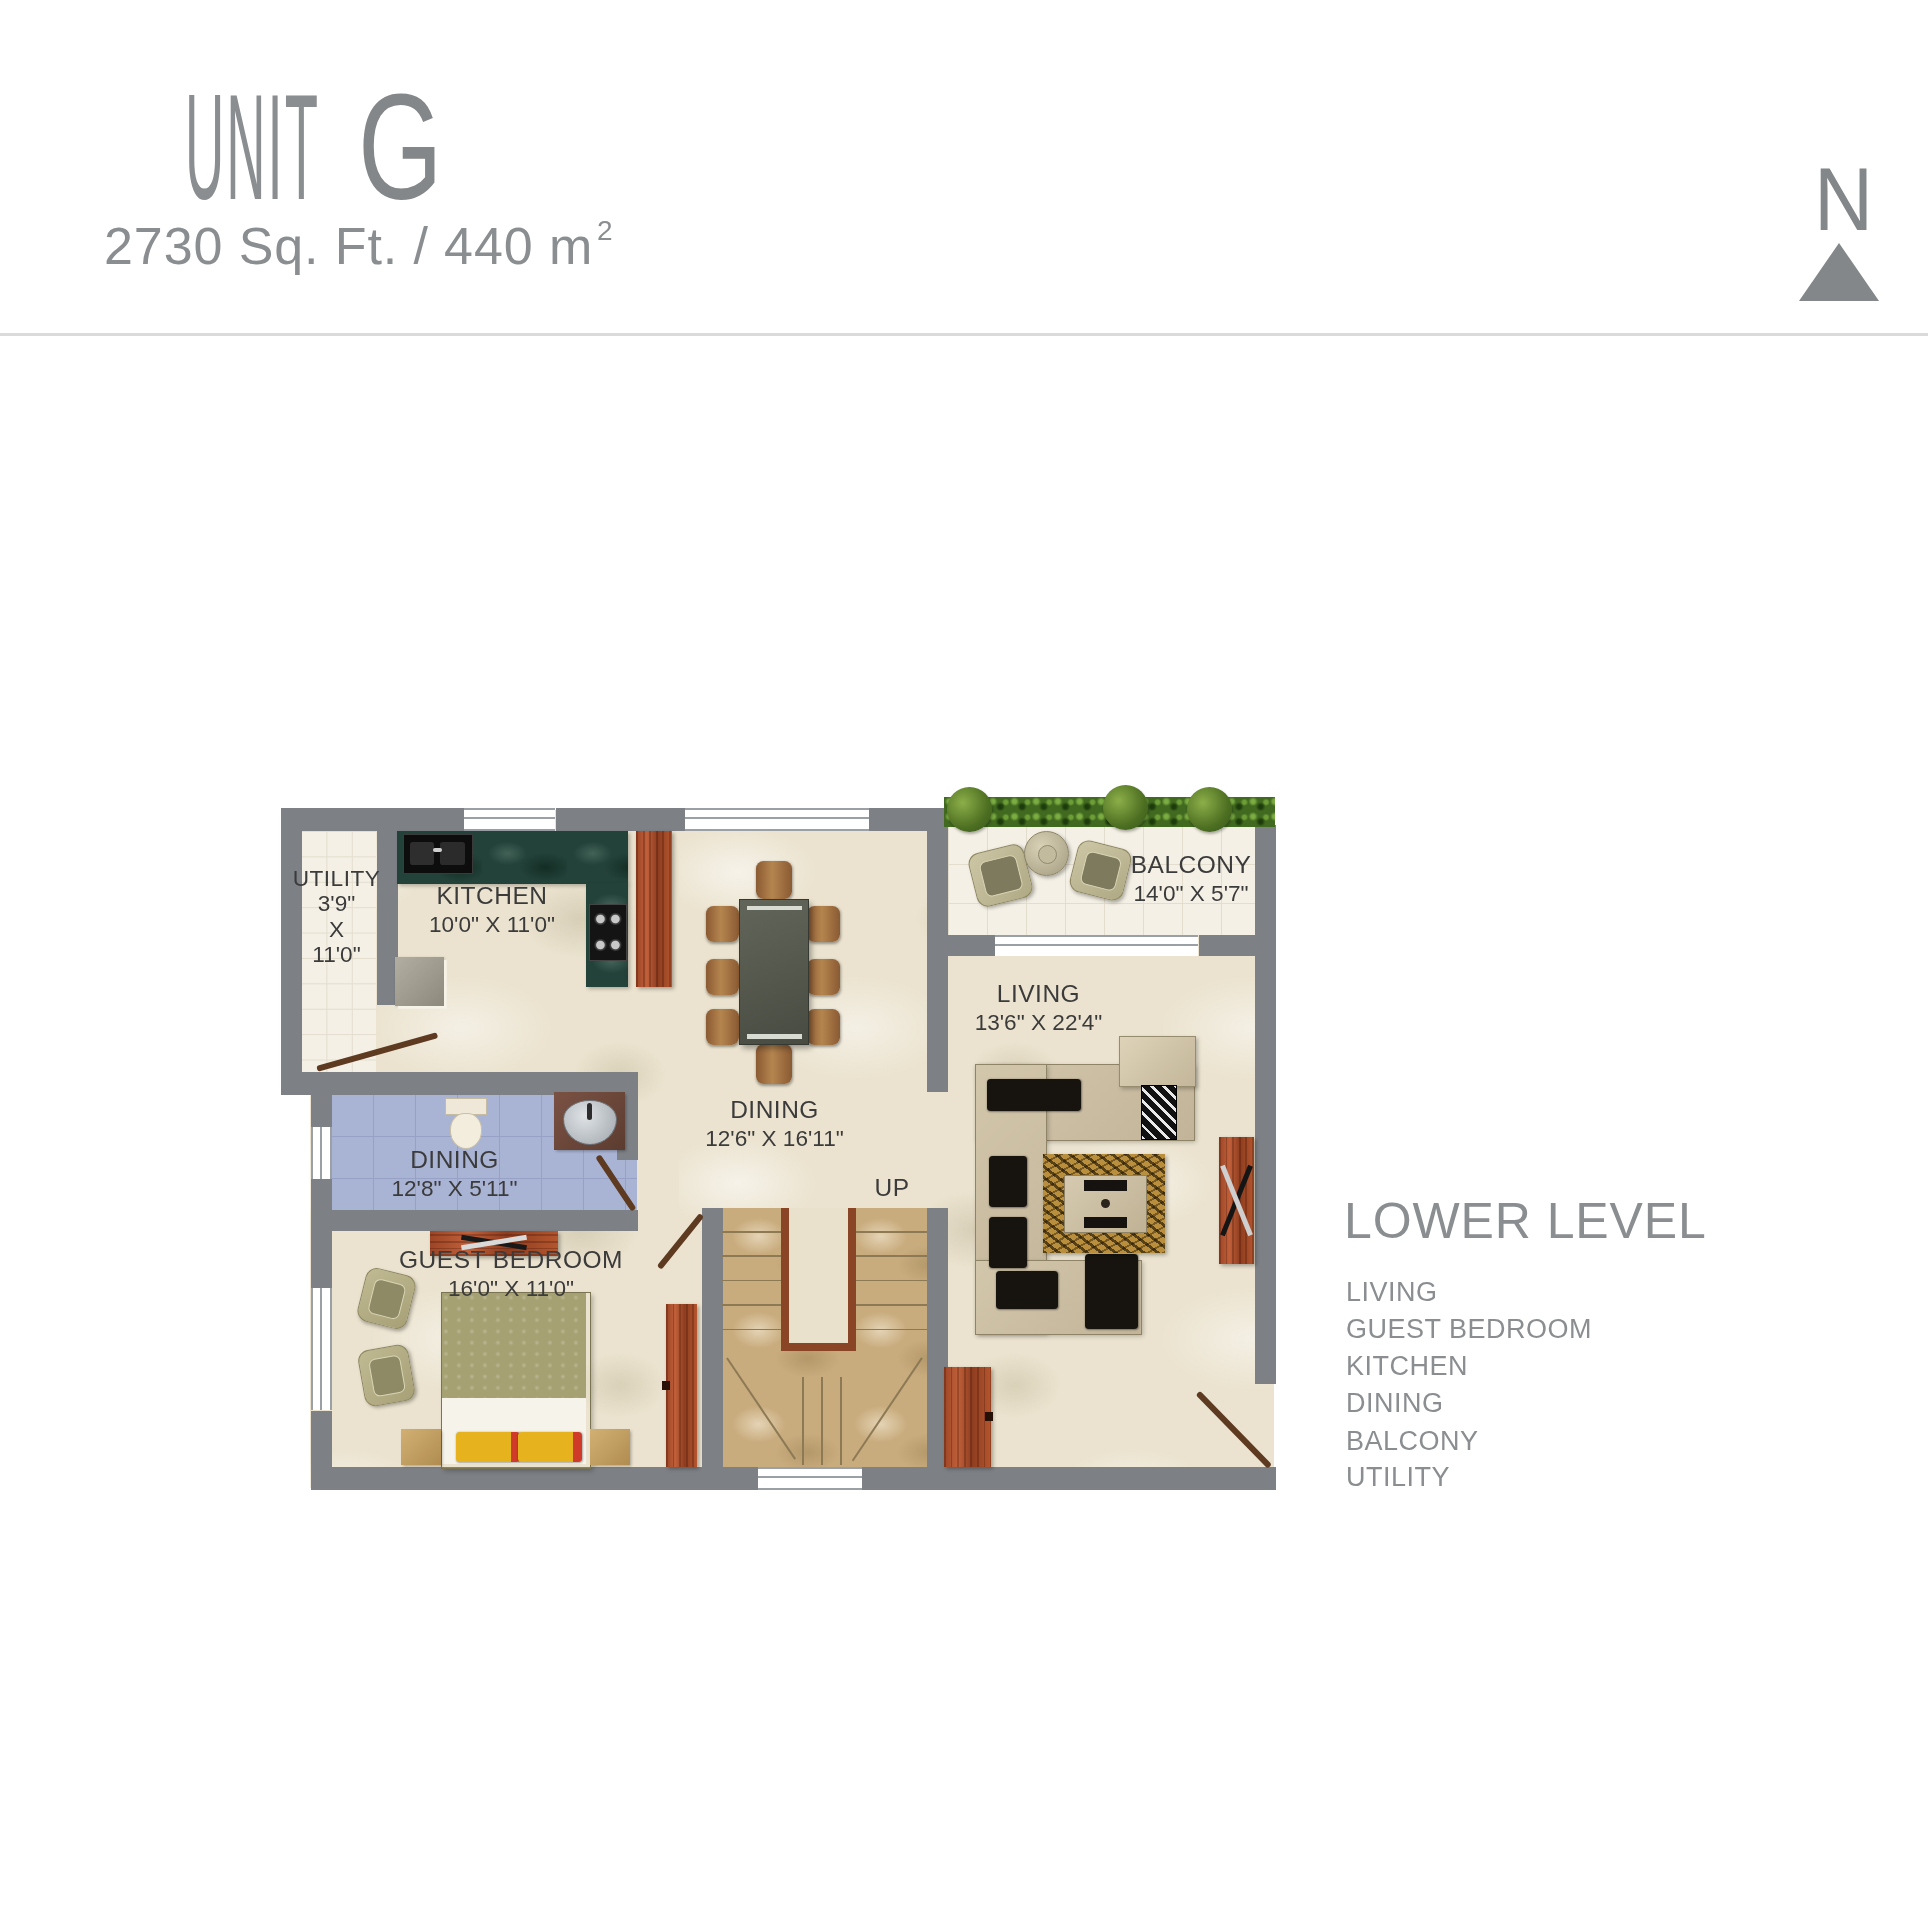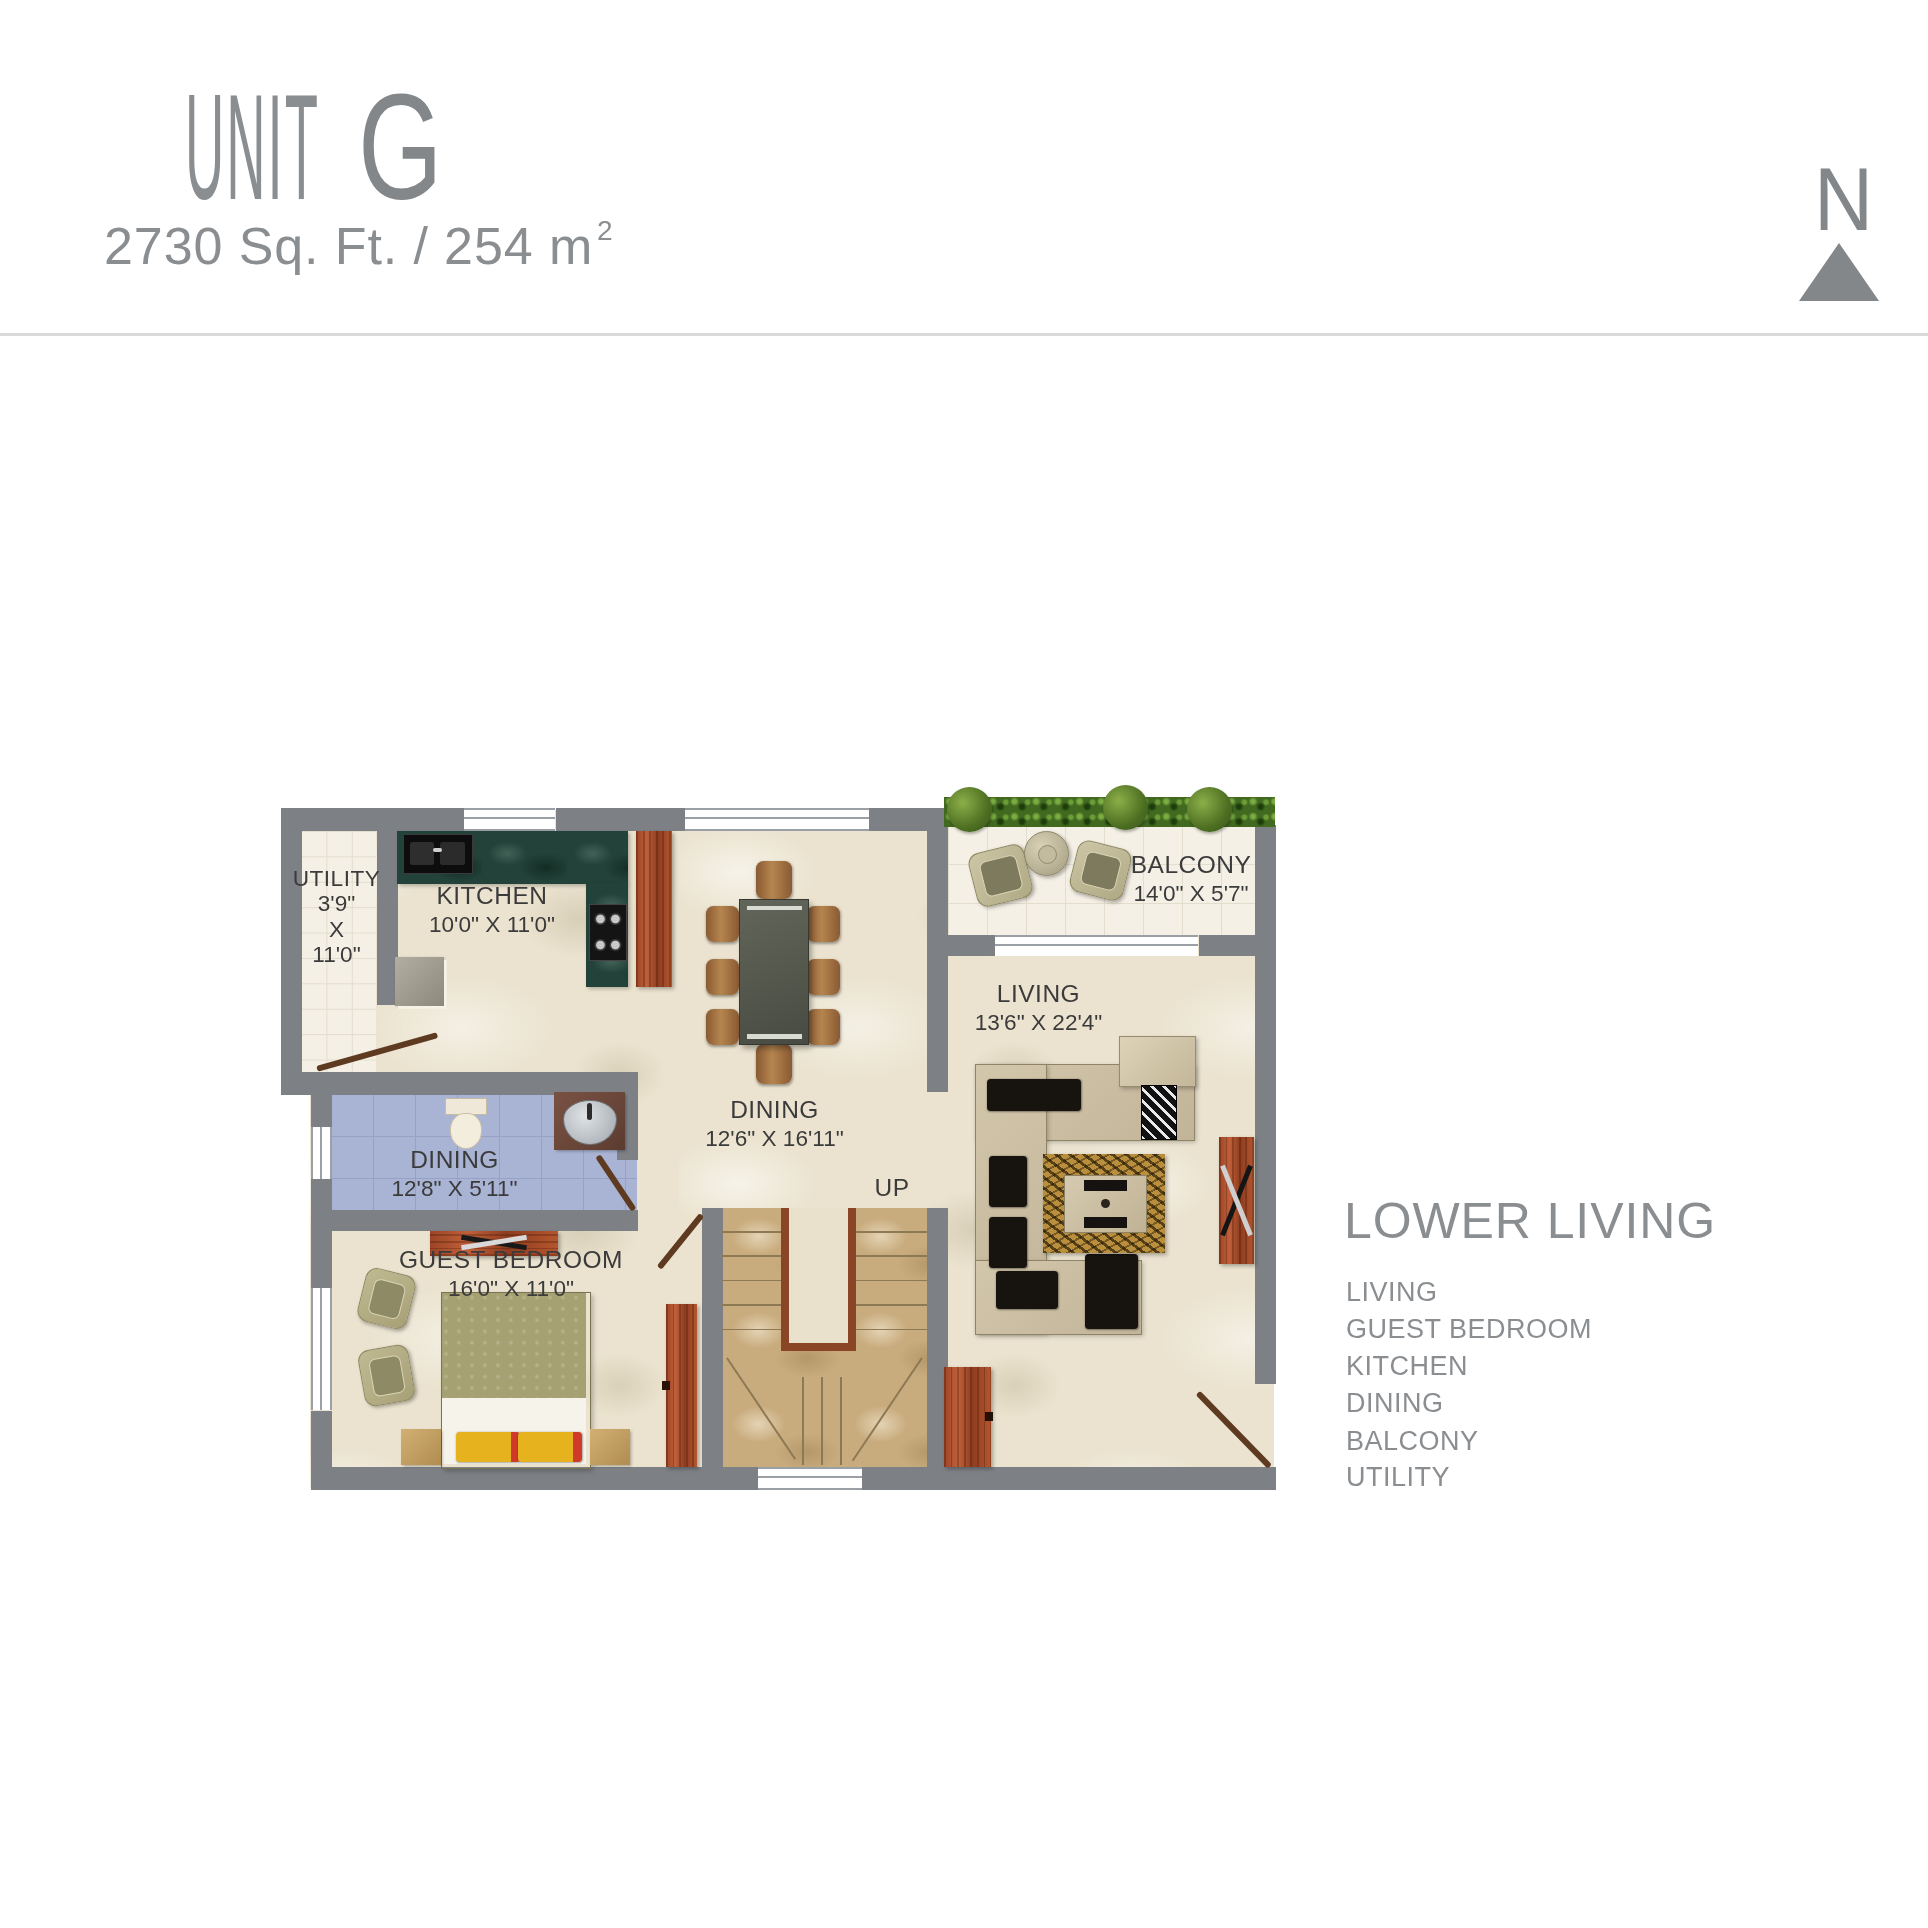--- a/index.html
+++ b/index.html
@@ -78,21 +78,21 @@
       border-radius:7.5px;box-shadow:0.9px 1.9px 2.8px rgba(0,0,0,.35);}
   .steps{position:absolute;background:repeating-linear-gradient(to bottom, transparent 0 22.6px, #8d7a55 22.6px 24.5px);}
   .fanline{position:absolute;height:1.9px;background:#8d7a55;transform-origin:0 50%;}
   .vline{position:absolute;width:1.9px;background:#8d7a55;}
 </style>
 </head>
 <body>
 
 <div class="title-unit">UNIT</div>
 <div class="title-g">G</div>
-<div class="subtitle"><span>2730 Sq. Ft. / 254 m</span><span class="sup">2</span></div>
+<div class="subtitle"><span>2730 Sq. Ft. / 440 m</span><span class="sup">2</span></div>
 <div class="north-n">N</div>
 <div class="north-tri"></div>
 <div class="hdr-divider"></div>
 
 <div class="abs marble" style="left:284px;top:810px;width:990px;height:678px;"></div>
 <div class="abs" style="left:284px;top:1094px;width:26px;height:395px;background:#fff;"></div>
 <div class="abs tile utile" style="left:301px;top:831px;width:75px;height:241px;"></div>
 <div class="abs bluetile" style="left:331px;top:1094px;width:306px;height:116px;"></div>
 <div class="abs tile btile" style="left:948px;top:825px;width:307px;height:110px;"></div>
 <div class="abs stairfloor" style="left:722px;top:1208px;width:205px;height:259px;"></div>
@@ -265,20 +265,20 @@
 <div class="lbl" style="left:358px;top:1145px;width:193px;">
   <span style="display:block;">DINING</span>
   <span style="display:block;" class="dims">12'8" X 5'11"</span>
 </div>
 <div class="lbl" style="left:391px;top:1245px;width:240px;">
   <span style="display:block;">GUEST BEDROOM</span>
   <span style="display:block;" class="dims">16'0" X 11'0"</span>
 </div>
 <div class="lbl" style="left:864px;top:1173px;width:56px;">UP</div>
 
-<div class="legend-title">LOWER LIVING</div>
+<div class="legend-title">LOWER LEVEL</div>
 <div class="legend-item" style="top:1277px;">LIVING</div>
 <div class="legend-item" style="top:1314px;">GUEST BEDROOM</div>
 <div class="legend-item" style="top:1351px;">KITCHEN</div>
 <div class="legend-item" style="top:1388px;">DINING</div>
 <div class="legend-item" style="top:1426px;">BALCONY</div>
 <div class="legend-item" style="top:1462px;">UTILITY</div>
 
 
 </body></html>

